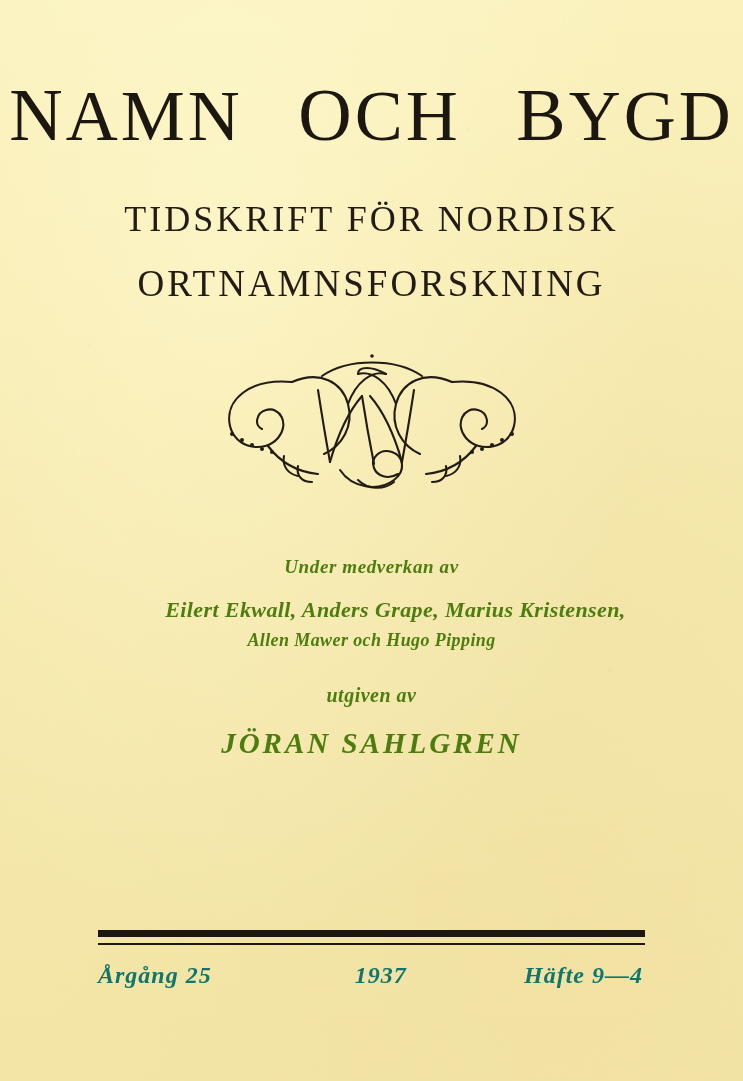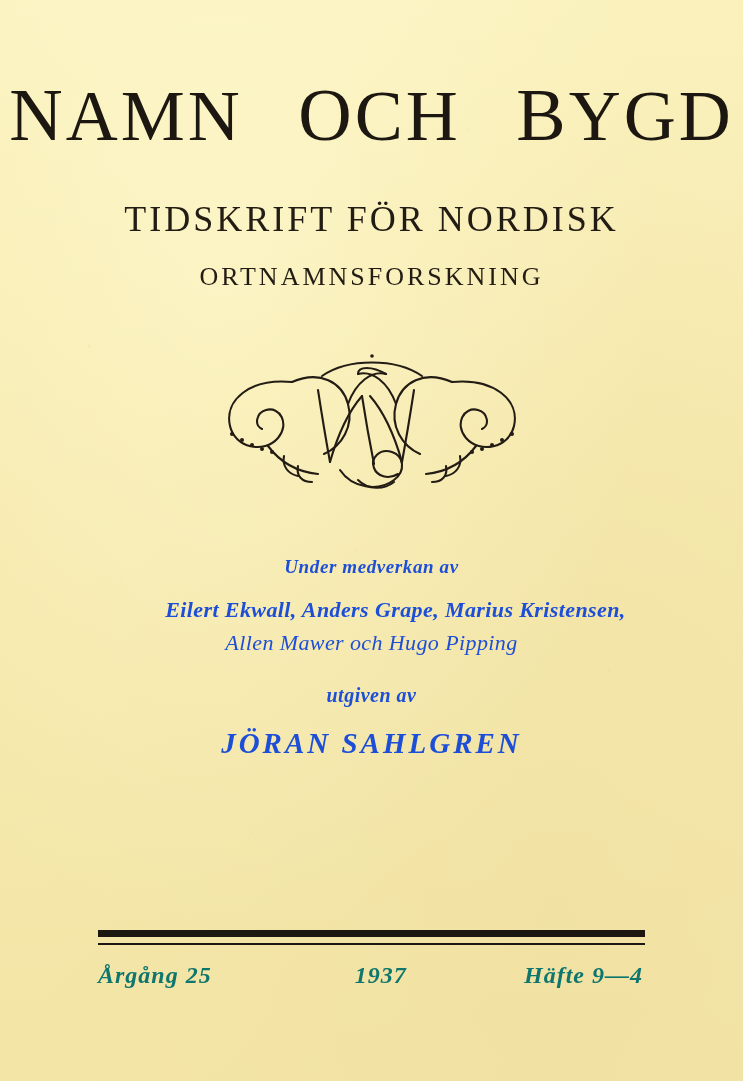--- a/index.html
+++ b/index.html
@@ -73,61 +73,61 @@
     color: #231c14;
     letter-spacing: 3px;
     white-space: nowrap;
   }
   .subtitle-1 {
     top: 198px;
     font-size: 36px;
   }
   .subtitle-2 {
     top: 262px;
-    font-size: 26px;
+    font-size: 37px;
   }
 
   
   .ornament {
     position: absolute;
     top: 330px;
     left: 50%;
     transform: translateX(-50%);
     width: 400px;
     height: 180px;
   }
 
   
   .credit-line {
     position: absolute;
     left: 0;
     right: 0;
     text-align: center;
     font-family: "Liberation Serif", serif;
     font-style: italic;
-    color: #1d4ed8;
+    color: #4d7c0f;
     white-space: nowrap;
   }
   .credit-under {
     top: 556px;
     font-size: 19px;
     font-weight: bold;
     letter-spacing: 0.6px;
   }
   .credit-names-1 {
     top: 597px;
     font-size: 22px;
     font-weight: bold;
     letter-spacing: 0.4px;
     padding-left: 48px;
   }
   .credit-names-2 {
     top: 630px;
-    font-size: 22px;
-    font-weight: normal;
+    font-size: 18px;
+    font-weight: bold;
     letter-spacing: 0.4px;
   }
   .credit-utgiven {
     top: 684px;
     font-size: 20px;
     font-weight: bold;
     letter-spacing: 0.5px;
   }
   .credit-editor {
     top: 727px;

